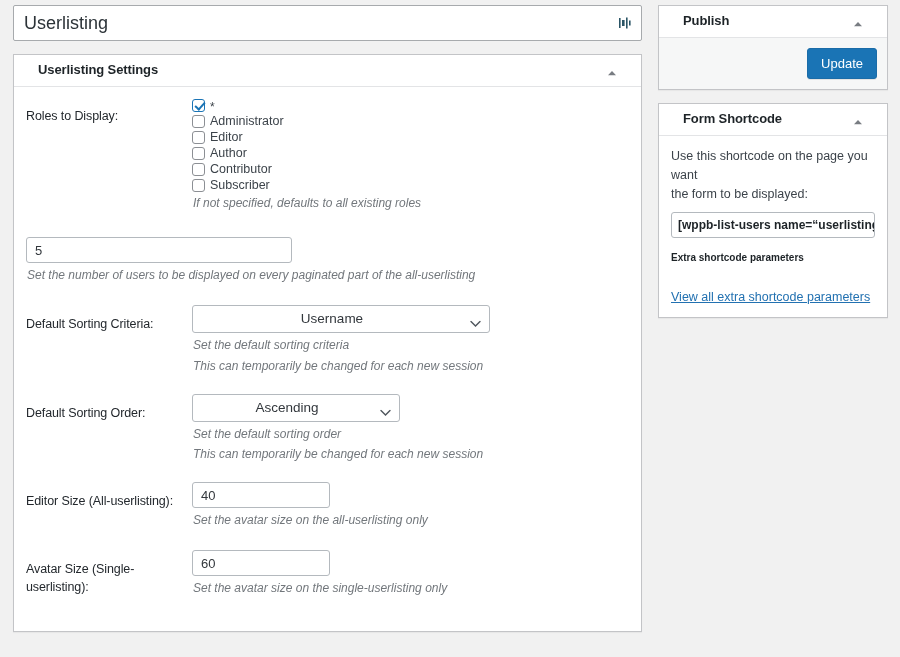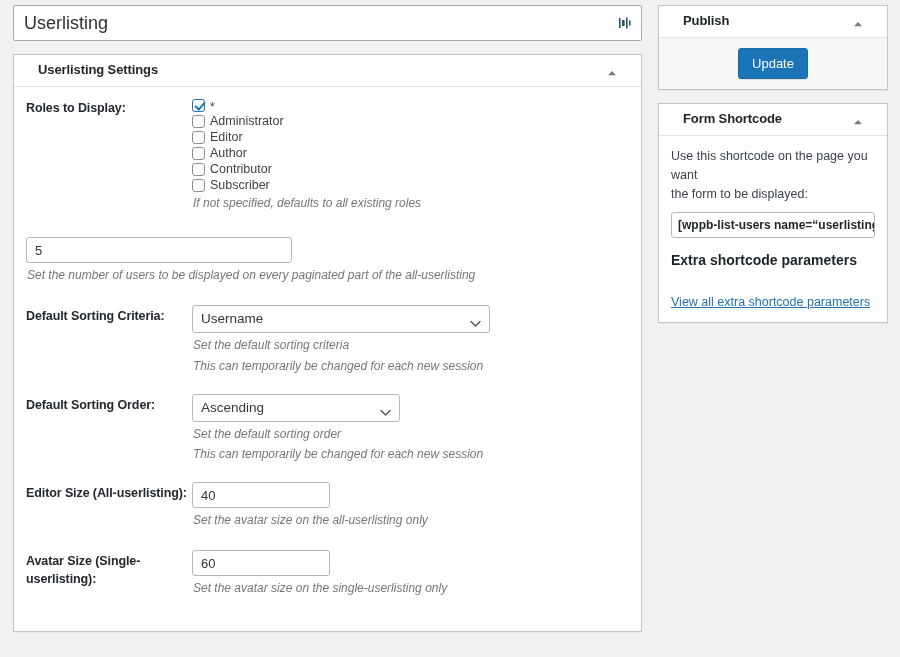--- a/index.html
+++ b/index.html
@@ -100,26 +100,27 @@
 
   
   .srow {
     display: flex;
     align-items: flex-start;
     padding: 0;
   }
   .srow-label {
     width: 166px;
     flex: 0 0 166px;
-    font-weight: bold;
+    font-weight: normal;
     font-size: 12.5px;
     color: #23282d;
     line-height: 1.45;
     padding-top: 2px;
     letter-spacing: -0.1px;
+    margin-top: 8px;
   }
   .srow-field { flex: 1 1 auto; min-width: 0; }
 
   .desc {
     font-style: italic;
     color: #72777c;
     font-size: 12px;
     line-height: 1.6;
     margin: 3px 0 0 1px;
   }
@@ -194,41 +195,42 @@
     height: 28px;
     border: 1px solid #b4b9be;
     border-radius: 3px;
     background: #fff;
     font-family: "Liberation Sans", sans-serif;
     font-size: 13.5px;
     color: #32373c;
     padding: 0 26px 0 8px;
     outline: 0;
     line-height: 26px;
+    text-align: center;
   }
   .sel-criteria select { width: 298px; }
   .sel-order select { width: 208px; }
   .sel-caret {
     position: absolute;
     right: 9px;
     top: 50%;
     transform: translateY(-50%);
     pointer-events: none;
     width: 11px;
     height: 7px;
     display: block;
   }
 
   
   .side-box { margin-bottom: 13px; }
   .publish-body {
     background: #f6f7f7;
     padding: 10px 10px;
     display: flex;
-    justify-content: center;
+    justify-content: flex-end;
   }
   .btn-primary {
     background: #1a74b5;
     border: 1px solid #1a6ca8;
     border-radius: 3px;
     color: #fff;
     font-family: "Liberation Sans", sans-serif;
     font-size: 13px;
     line-height: 1;
     padding: 8px 13px;
@@ -250,21 +252,21 @@
     font-family: "Liberation Sans", sans-serif;
     font-weight: bold;
     font-size: 12px;
     color: #1d2327;
     white-space: nowrap;
     overflow: hidden;
     text-align: center;
   }
   .note-line { margin-top: 12px; font-size: 12.5px; color: #3c434a; line-height: 1.5; }
   .note-label { color: #d63638; font-weight: bold; }
-  .extra-head { margin-top: 14px; font-size: 14px; font-weight: bold; color: #1d2327; }
+  .extra-head { margin-top: 14px; font-size: 10px; font-weight: bold; color: #1d2327; }
   .extra-link {
     display: inline-block;
     margin-top: 27px;
     font-size: 12.5px;
     color: #2271b1;
     text-decoration: underline;
     cursor: pointer;
   }
   .side-body { padding: 11px 12px 13px 12px; }
 </style>

